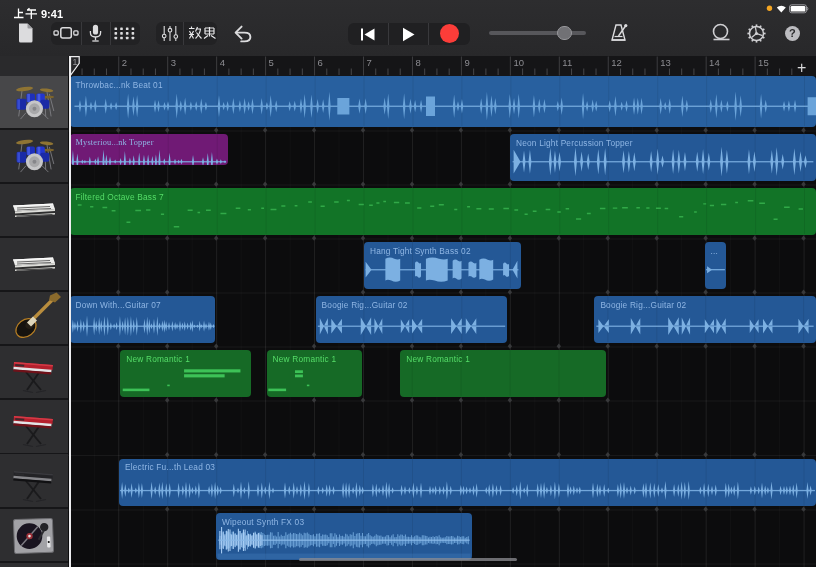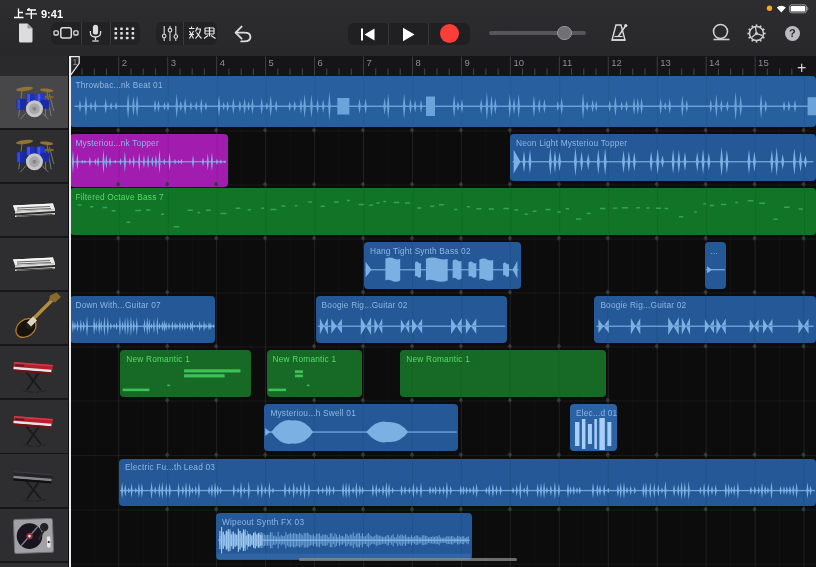--- a/index.html
+++ b/index.html
@@ -60,21 +60,21 @@
         <rect x="636.1" y="0" width="1" height="50" fill="#000" opacity="0.08"></rect>
         <rect x="685.1" y="0" width="1" height="50" fill="#000" opacity="0.08"></rect>
         <rect x="734.0" y="0" width="1" height="50" fill="#000" opacity="0.08"></rect>
       </svg>
       <svg class="abs" style="left:0;top:0" width="746" height="50" viewBox="0 0 746.5 50.5">
         <rect x="1" y="29.9" width="744.5" height="1.3" fill="#7cb0e2" opacity="0.9"></rect>
         <path d="M5.3 30.5L6.6 24.2L7.9 30.5L6.6 36.8ZM11.3 30.5L12.6 19.6L13.9 30.5L12.6 41.4ZM16.4 30.5L17.7 26.0L19.0 30.5L17.7 35.0ZM20.8 30.5L22.1 23.8L23.4 30.5L22.1 37.2ZM31.3 30.5L32.6 22.8L33.9 30.5L32.6 38.2ZM36.7 30.5L38.0 26.4L39.3 30.5L38.0 34.6ZM41.8 30.5L43.1 26.3L44.4 30.5L43.1 34.7ZM53.9 30.5L55.2 17.9L56.5 30.5L55.2 43.1ZM59.3 30.5L60.6 20.5L61.9 30.5L60.6 40.5ZM63.0 30.5L64.3 19.1L65.6 30.5L64.3 41.9ZM81.1 30.5L82.4 23.9L83.7 30.5L82.4 37.1ZM84.6 30.5L85.9 24.5L87.2 30.5L85.9 36.5ZM90.7 30.5L92.0 26.2L93.3 30.5L92.0 34.8ZM94.2 30.5L95.5 25.4L96.8 30.5L95.5 35.6ZM103.0 30.5L104.3 17.7L105.6 30.5L104.3 43.3ZM107.1 30.5L108.4 24.8L109.7 30.5L108.4 36.2ZM111.5 30.5L112.8 21.7L114.1 30.5L112.8 39.3ZM117.3 30.5L118.6 25.8L119.9 30.5L118.6 35.2ZM122.7 30.5L124.0 25.6L125.3 30.5L124.0 35.4ZM127.8 30.5L129.1 22.7L130.4 30.5L129.1 38.3ZM132.5 30.5L133.8 25.9L135.1 30.5L133.8 35.1ZM145.7 30.5L147.0 19.4L148.3 30.5L147.0 41.6ZM150.4 30.5L151.7 26.3L153.0 30.5L151.7 34.7ZM154.4 30.5L155.7 25.2L157.0 30.5L155.7 35.8ZM160.2 30.5L161.5 22.3L162.8 30.5L161.5 38.7ZM166.8 30.5L168.1 24.6L169.4 30.5L168.1 36.4ZM171.6 30.5L172.9 22.3L174.2 30.5L172.9 38.7ZM175.6 30.5L176.9 25.6L178.2 30.5L176.9 35.4ZM179.5 30.5L180.8 22.4L182.1 30.5L180.8 38.6ZM188.8 30.5L190.1 22.1L191.4 30.5L190.1 38.9ZM194.1 30.5L195.4 26.3L196.7 30.5L195.4 34.7ZM197.9 30.5L199.2 19.3L200.5 30.5L199.2 41.7ZM203.5 30.5L204.8 24.4L206.1 30.5L204.8 36.6ZM217.1 30.5L218.4 25.4L219.7 30.5L218.4 35.6ZM222.2 30.5L223.5 25.1L224.8 30.5L223.5 35.9ZM228.5 30.5L229.8 22.8L231.1 30.5L229.8 38.2ZM232.2 30.5L233.5 18.3L234.8 30.5L233.5 42.7ZM239.1 30.5L240.4 18.7L241.7 30.5L240.4 42.3ZM245.3 30.5L246.6 23.2L247.9 30.5L246.6 37.8ZM250.9 30.5L252.2 23.6L253.5 30.5L252.2 37.4ZM257.2 30.5L258.5 15.9L259.8 30.5L258.5 45.1ZM266.5 22.1h12.2v16.9h-12.2ZM287.6 30.5L288.9 22.8L290.2 30.5L288.9 38.2ZM293.8 30.5L295.1 22.5L296.4 30.5L295.1 38.5ZM313.0 30.5L314.3 21.8L315.6 30.5L314.3 39.2ZM316.6 30.5L317.9 17.6L319.2 30.5L317.9 43.4ZM332.7 30.5L334.0 17.3L335.3 30.5L334.0 43.7ZM339.1 30.5L340.4 22.9L341.7 30.5L340.4 38.1ZM343.8 30.5L345.1 24.3L346.4 30.5L345.1 36.7ZM349.8 30.5L351.1 23.9L352.4 30.5L351.1 37.1ZM356.1 20.6h9.1v19.7h-9.1ZM383.2 30.5L384.5 18.7L385.8 30.5L384.5 42.3ZM387.1 30.5L388.4 25.5L389.7 30.5L388.4 35.5ZM391.1 30.5L392.4 23.2L393.7 30.5L392.4 37.8ZM410.5 30.5L411.8 22.5L413.1 30.5L411.8 38.5ZM416.3 30.5L417.6 16.1L418.9 30.5L417.6 44.9ZM420.9 30.5L422.2 19.5L423.5 30.5L422.2 41.5ZM424.8 30.5L426.1 22.3L427.4 30.5L426.1 38.7ZM439.4 30.5L440.7 18.2L442.0 30.5L440.7 42.8ZM443.7 30.5L445.0 22.3L446.3 30.5L445.0 38.7ZM448.4 30.5L449.7 18.0L451.0 30.5L449.7 43.0ZM463.8 30.5L465.1 19.1L466.4 30.5L465.1 41.9ZM469.2 30.5L470.5 23.0L471.8 30.5L470.5 38.0ZM474.4 30.5L475.7 23.3L477.0 30.5L475.7 37.7ZM487.9 30.5L489.2 25.3L490.5 30.5L489.2 35.7ZM491.8 30.5L493.1 21.6L494.4 30.5L493.1 39.4ZM513.4 30.5L514.7 17.1L516.0 30.5L514.7 43.9ZM517.5 30.5L518.8 25.2L520.1 30.5L518.8 35.8ZM523.1 30.5L524.4 23.8L525.7 30.5L524.4 37.2ZM526.7 30.5L528.0 25.1L529.3 30.5L528.0 35.9ZM540.3 30.5L541.6 24.5L542.9 30.5L541.6 36.5ZM546.1 30.5L547.4 20.1L548.7 30.5L547.4 40.9ZM552.4 30.5L553.7 25.9L555.0 30.5L553.7 35.1ZM557.3 30.5L558.6 24.6L559.9 30.5L558.6 36.4ZM564.9 30.5L566.2 21.6L567.5 30.5L566.2 39.4ZM568.7 30.5L570.0 21.9L571.3 30.5L570.0 39.1ZM572.5 30.5L573.8 22.0L575.1 30.5L573.8 39.0ZM591.8 30.5L593.1 22.2L594.4 30.5L593.1 38.8ZM596.4 30.5L597.7 26.3L599.0 30.5L597.7 34.7ZM600.9 30.5L602.2 22.7L603.5 30.5L602.2 38.3ZM613.7 30.5L615.0 19.6L616.3 30.5L615.0 41.4ZM618.2 30.5L619.5 24.1L620.8 30.5L619.5 36.9ZM642.4 30.5L643.7 23.6L645.0 30.5L643.7 37.4ZM648.0 30.5L649.3 18.3L650.6 30.5L649.3 42.7ZM653.1 30.5L654.4 23.9L655.7 30.5L654.4 37.1ZM659.2 30.5L660.5 24.9L661.8 30.5L660.5 36.1ZM667.5 30.5L668.8 15.7L670.1 30.5L668.8 45.3ZM672.6 30.5L673.9 19.5L675.2 30.5L673.9 41.5ZM693.2 30.5L694.5 17.9L695.8 30.5L694.5 43.1ZM697.9 30.5L699.2 24.0L700.5 30.5L699.2 37.0ZM716.4 30.5L717.7 25.2L719.0 30.5L717.7 35.8ZM721.3 30.5L722.6 24.8L723.9 30.5L722.6 36.2ZM727.5 30.5L728.8 23.9L730.1 30.5L728.8 37.1ZM741.5 21.4h10.3v18.2h-10.3Z" fill="#6ba4da"></path>
       </svg>
       <span class="rl rlb">Throwbac...nk Beat 01</span>
     </div>
-    <div class="reg" style="left:69.5px;top:134.0px;width:158.0px;height:53px;background:#a21caf;">
+    <div class="reg" style="left:69.5px;top:134.0px;width:158.0px;height:31px;background:#701a75;font-family:Liberation Serif, serif;">
       <svg class="abs" style="left:0;top:0" width="158" height="46">
         <rect x="48.8" y="0" width="1" height="46" fill="#000" opacity="0.08"></rect>
         <rect x="97.7" y="0" width="1" height="46" fill="#000" opacity="0.08"></rect>
         <rect x="146.7" y="0" width="1" height="46" fill="#000" opacity="0.08"></rect>
       </svg>
       <svg class="abs" style="left:0;top:0" width="158" height="46" viewBox="0 0 158.0 46.5">
         <rect x="1" y="27.4" width="156.0" height="1.3" fill="#7cb0e2" opacity="0.9"></rect>
         <path d="M1.0 28.0L2.1 16.2L3.2 28.0L2.1 39.8ZM5.5 28.0L6.6 19.8L7.7 28.0L6.6 36.2ZM10.5 28.0L11.6 25.8L12.7 28.0L11.6 30.2ZM13.1 28.0L14.2 26.3L15.3 28.0L14.2 29.7ZM18.1 28.0L19.2 22.8L20.3 28.0L19.2 33.2ZM23.7 28.0L24.8 24.7L25.9 28.0L24.8 31.3ZM26.4 28.0L27.5 22.5L28.6 28.0L27.5 33.5ZM31.9 28.0L33.0 15.7L34.1 28.0L33.0 40.3ZM34.8 28.0L35.9 20.8L37.0 28.0L35.9 35.2ZM38.5 28.0L39.6 22.9L40.7 28.0L39.6 33.1ZM43.7 28.0L44.8 25.9L45.9 28.0L44.8 30.1ZM49.2 28.0L50.3 24.2L51.4 28.0L50.3 31.8ZM53.5 28.0L54.6 17.1L55.7 28.0L54.6 38.9ZM58.6 28.0L59.7 23.8L60.8 28.0L59.7 32.2ZM62.4 28.0L63.5 21.5L64.6 28.0L63.5 34.5ZM68.0 28.0L69.1 18.6L70.2 28.0L69.1 37.4ZM72.8 28.0L73.9 21.0L75.0 28.0L73.9 35.0ZM77.0 28.0L78.1 20.6L79.2 28.0L78.1 35.4ZM81.3 28.0L82.4 22.3L83.5 28.0L82.4 33.7ZM84.9 28.0L86.0 20.6L87.1 28.0L86.0 35.4ZM88.5 28.0L89.6 15.7L90.7 28.0L89.6 40.3ZM93.4 28.0L94.5 24.5L95.6 28.0L94.5 31.5ZM98.7 28.0L99.8 19.0L100.9 28.0L99.8 37.0ZM104.2 28.0L105.3 25.0L106.4 28.0L105.3 31.0ZM107.9 28.0L109.0 26.0L110.1 28.0L109.0 30.0ZM110.7 28.0L111.8 25.1L112.9 28.0L111.8 30.9ZM122.4 28.0L123.5 21.3L124.6 28.0L123.5 34.7ZM132.5 28.0L133.6 23.5L134.7 28.0L133.6 32.5ZM137.3 28.0L138.4 19.2L139.5 28.0L138.4 36.8ZM141.5 28.0L142.6 18.2L143.7 28.0L142.6 37.8ZM146.6 28.0L147.7 24.7L148.8 28.0L147.7 31.3ZM150.5 28.0L151.6 25.6L152.7 28.0L151.6 30.4ZM154.7 28.0L155.8 26.5L156.9 28.0L155.8 29.5Z" fill="#7cb0e2"></path>
       </svg>
       <span class="rl rlb">Mysteriou...nk Topper</span>
@@ -85,21 +85,21 @@
         <rect x="97.8" y="0" width="1" height="46" fill="#000" opacity="0.08"></rect>
         <rect x="146.7" y="0" width="1" height="46" fill="#000" opacity="0.08"></rect>
         <rect x="195.6" y="0" width="1" height="46" fill="#000" opacity="0.08"></rect>
         <rect x="244.6" y="0" width="1" height="46" fill="#000" opacity="0.08"></rect>
         <rect x="293.5" y="0" width="1" height="46" fill="#000" opacity="0.08"></rect>
       </svg>
       <svg class="abs" style="left:0;top:0" width="306" height="46" viewBox="0 0 306.0 46.5">
         <rect x="1" y="27.4" width="304.0" height="1.3" fill="#7cb0e2" opacity="0.9"></rect>
         <path d="M2.0 16.0L9.0 28.0L2.0 40.0ZM11.0 28.0L12.5 16.8L14.0 28.0L12.5 39.2ZM17.0 28.0L18.5 15.8L20.0 28.0L18.5 40.2ZM37.6 28.0L39.1 14.0L40.6 28.0L39.1 42.0ZM42.3 28.0L43.8 16.7L45.3 28.0L43.8 39.3ZM46.9 28.0L48.4 18.1L49.9 28.0L48.4 37.9ZM63.0 28.0L64.5 13.4L66.0 28.0L64.5 42.6ZM69.2 28.0L70.7 17.8L72.2 28.0L70.7 38.2ZM75.9 28.0L77.4 19.6L78.9 28.0L77.4 36.4ZM86.1 28.0L87.6 15.1L89.1 28.0L87.6 40.9ZM93.0 28.0L94.5 14.1L96.0 28.0L94.5 41.9ZM111.6 28.0L113.1 16.4L114.6 28.0L113.1 39.6ZM117.0 28.0L118.5 17.1L120.0 28.0L118.5 38.9ZM122.5 28.0L124.0 18.4L125.5 28.0L124.0 37.6ZM139.5 28.0L141.0 17.3L142.5 28.0L141.0 38.7ZM146.1 28.0L147.6 14.7L149.1 28.0L147.6 41.3ZM151.0 28.0L152.5 21.8L154.0 28.0L152.5 34.2ZM161.7 28.0L163.2 15.5L164.7 28.0L163.2 40.5ZM167.5 28.0L169.0 16.0L170.5 28.0L169.0 40.0ZM173.7 28.0L175.2 18.3L176.7 28.0L175.2 37.7ZM186.1 28.0L187.6 17.9L189.1 28.0L187.6 38.1ZM192.0 28.0L193.5 15.2L195.0 28.0L193.5 40.8ZM197.8 28.0L199.3 19.0L200.8 28.0L199.3 37.0ZM210.7 28.0L212.2 13.0L213.7 28.0L212.2 43.0ZM216.1 28.0L217.6 15.8L219.1 28.0L217.6 40.2ZM238.4 28.0L239.9 15.4L241.4 28.0L239.9 40.6ZM243.9 28.0L245.4 17.5L246.9 28.0L245.4 38.5ZM261.5 28.0L263.0 16.1L264.5 28.0L263.0 39.9ZM266.4 28.0L267.9 13.5L269.4 28.0L267.9 42.5ZM272.5 28.0L274.0 20.2L275.5 28.0L274.0 35.8ZM284.3 28.0L285.8 14.3L287.3 28.0L285.8 41.7ZM290.5 28.0L292.0 17.5L293.5 28.0L292.0 38.5ZM295.5 28.0L297.0 21.5L298.5 28.0L297.0 34.5Z" fill="#7cb0e2"></path>
       </svg>
-      <span class="rl rlb">Neon Light Mysteriou Topper</span>
+      <span class="rl rlb">Neon Light Percussion Topper</span>
     </div>
     <div class="reg" style="left:69.5px;top:188.0px;width:746.5px;height:46.5px;background:#127427;">
       <svg class="abs" style="left:0;top:0" width="746" height="46">
         <rect x="48.8" y="0" width="1" height="46" fill="#000" opacity="0.08"></rect>
         <rect x="97.7" y="0" width="1" height="46" fill="#000" opacity="0.08"></rect>
         <rect x="146.7" y="0" width="1" height="46" fill="#000" opacity="0.08"></rect>
         <rect x="195.6" y="0" width="1" height="46" fill="#000" opacity="0.08"></rect>
         <rect x="244.6" y="0" width="1" height="46" fill="#000" opacity="0.08"></rect>
         <rect x="293.5" y="0" width="1" height="46" fill="#000" opacity="0.08"></rect>
         <rect x="342.5" y="0" width="1" height="46" fill="#000" opacity="0.08"></rect>
@@ -189,38 +189,20 @@
     </div>
     <div class="reg" style="left:400.3px;top:350.0px;width:205.3px;height:46.5px;background:#166a26;">
       <svg class="abs" style="left:0;top:0" width="205" height="46">
         <rect x="11.7" y="0" width="1" height="46" fill="#000" opacity="0.08"></rect>
         <rect x="60.6" y="0" width="1" height="46" fill="#000" opacity="0.08"></rect>
         <rect x="109.6" y="0" width="1" height="46" fill="#000" opacity="0.08"></rect>
         <rect x="158.5" y="0" width="1" height="46" fill="#000" opacity="0.08"></rect>
       </svg>
       <svg class="abs" style="left:0;top:0" width="205" height="46" viewBox="0 0 205.3 46.5"></svg>
       <span class="rl rlg">New Romantic 1</span>
-    </div>
-    <div class="reg" style="left:264.4px;top:404.0px;width:193.6px;height:47.0px;background:#245896;">
-      <svg class="abs" style="left:0;top:0" width="194" height="47">
-        <rect x="49.7" y="0" width="1" height="47" fill="#000" opacity="0.08"></rect>
-        <rect x="98.6" y="0" width="1" height="47" fill="#000" opacity="0.08"></rect>
-        <rect x="147.6" y="0" width="1" height="47" fill="#000" opacity="0.08"></rect>
-      </svg>
-      <svg class="abs" style="left:0;top:0" width="194" height="47" viewBox="0 0 193.6 47.0">
-        <rect x="1" y="27.4" width="191.6" height="1.3" fill="#7cb0e2" opacity="0.9"></rect>
-        <path d="M7.0 28.0Q17.5 13.5 28.0 16.4Q40.6 14.9 49.0 28.0Q40.6 41.0 28.0 39.6Q17.5 42.5 7.0 28.0ZM102.0 28.0Q112.5 15.5 123.0 18.0Q135.6 16.8 144.0 28.0Q135.6 39.2 123.0 38.0Q112.5 40.5 102.0 28.0ZM1.0 24.0L6.0 28.0L1.0 32.0Z" fill="#7cb0e2"></path>
-      </svg>
-      <span class="rl rlb">Mysteriou...h Swell 01</span>
-    </div>
-    <div class="reg" style="left:570.0px;top:404.0px;width:47.2px;height:47.0px;background:#2a62a4;">
-      <svg class="abs" style="left:0;top:0" width="47" height="47" viewBox="0 0 47.2 47.0">
-        <path d="M5.0 18.0h4.5v24h-4.5ZM12.0 15.0h3.5v30h-3.5ZM18.0 20.0h4v20h-4ZM24.5 15.0h2.5v30h-2.5ZM29.5 14.0h5.5v32h-5.5ZM37.5 18.0h4v24h-4Z" fill="#a8cef5"></path>
-      </svg>
-      <span class="rl rlb">Elec...d 01</span>
     </div>
     <div class="reg" style="left:119.0px;top:458.5px;width:697.0px;height:47.0px;background:#245896;">
       <svg class="abs" style="left:0;top:0" width="697" height="47">
         <rect x="48.2" y="0" width="1" height="47" fill="#000" opacity="0.08"></rect>
         <rect x="97.2" y="0" width="1" height="47" fill="#000" opacity="0.08"></rect>
         <rect x="146.1" y="0" width="1" height="47" fill="#000" opacity="0.08"></rect>
         <rect x="195.1" y="0" width="1" height="47" fill="#000" opacity="0.08"></rect>
         <rect x="244.0" y="0" width="1" height="47" fill="#000" opacity="0.08"></rect>
         <rect x="293.0" y="0" width="1" height="47" fill="#000" opacity="0.08"></rect>
         <rect x="341.9" y="0" width="1" height="47" fill="#000" opacity="0.08"></rect>

